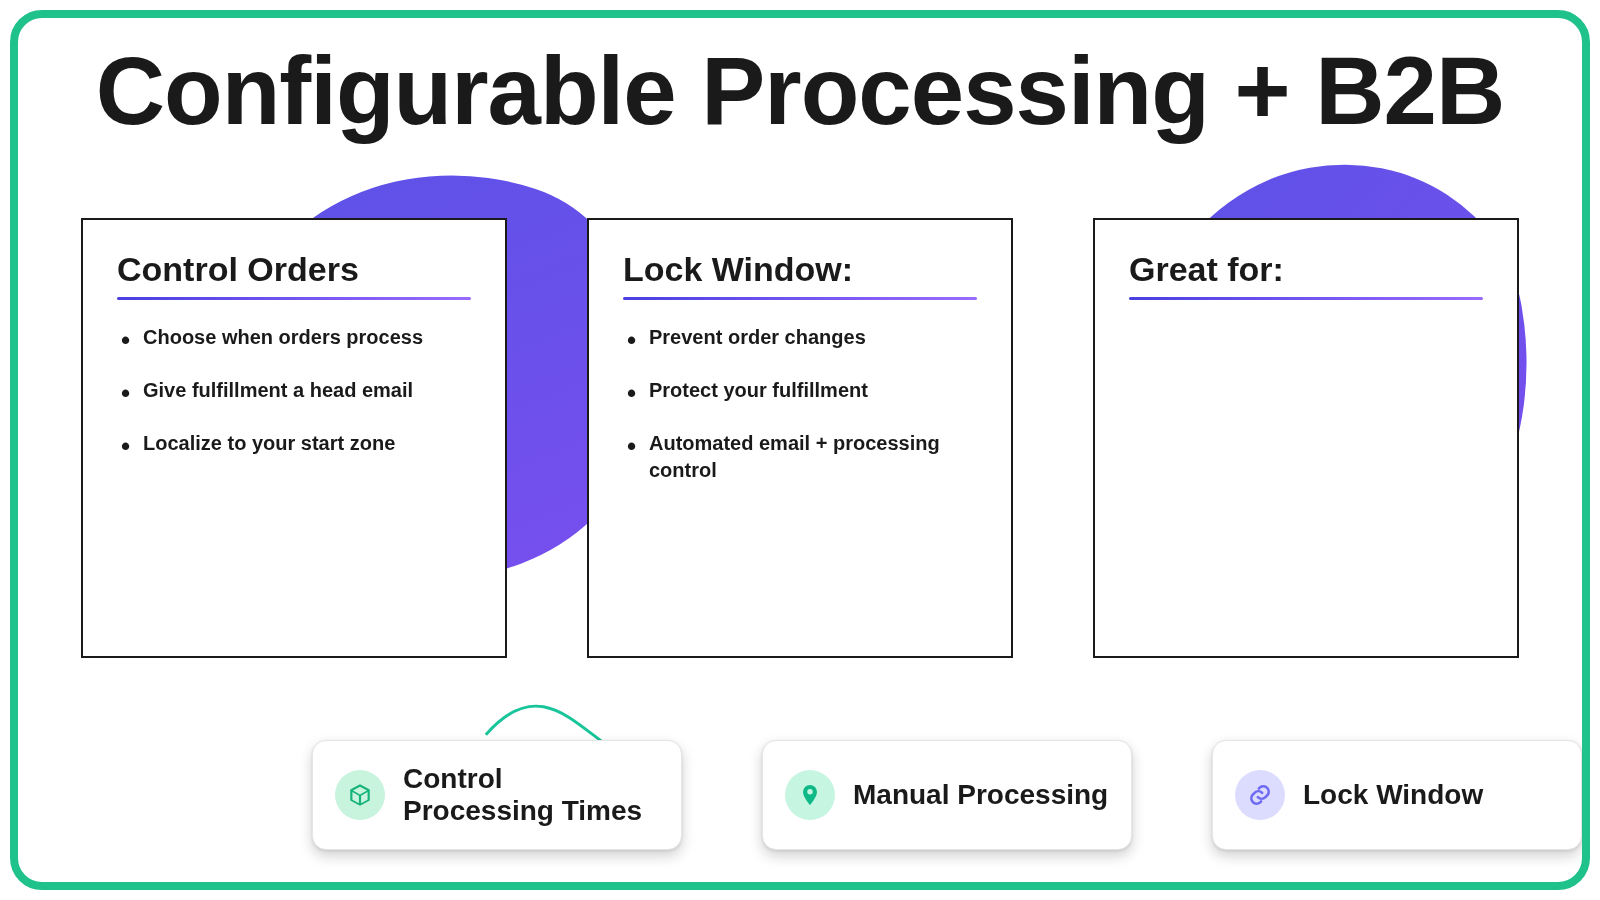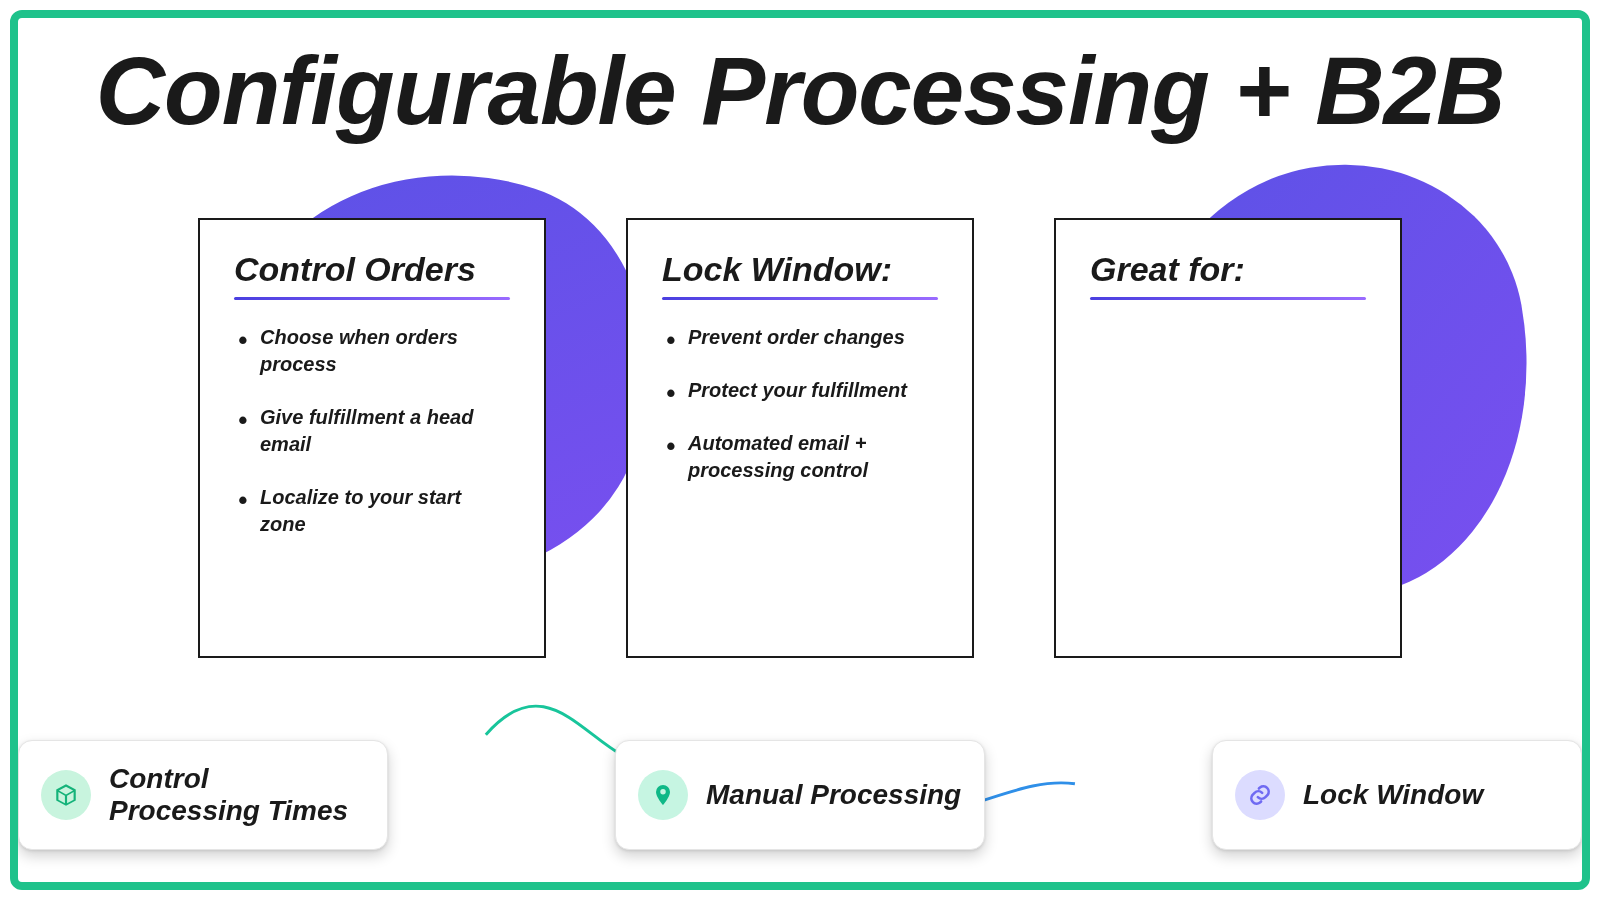--- a/index.html
+++ b/index.html
@@ -8,24 +8,23 @@
     font-family: -apple-system, BlinkMacSystemFont, "Segoe UI", Helvetica, Arial, sans-serif;
     background: #fff;
     position: relative;
     overflow: hidden;
   }
 
   .frame {
     position: absolute;
     inset: 10px;
     border: 8px solid #1fc28b;
-    border-radius: 12px;
+    border-radius: 32px;
     background: #fff;
     overflow: hidden;
-    font-style: italic;
   }
 
   .title {
     position: absolute;
     top: 18px;
     left: 0; right: 0;
     text-align: center;
     font-size: 96px;
     font-weight: 700;
     letter-spacing: -1px;
@@ -55,21 +54,21 @@
   .cards {
     position: absolute;
     top: 200px;
     left: 0; right: 0;
     display: flex;
     justify-content: center;
     gap: 80px;
     z-index: 2;
   }
   .card {
-    width: 348px;
+    width: 426px;
     min-height: 440px;
     background: #fff;
     border: 2px solid #1a1a1a;
     padding: 30px 34px 28px 34px;
   }
   .card h2 {
     font-size: 34px;
     font-weight: 700;
     color: #1a1a1a;
     margin-bottom: 8px;
@@ -111,21 +110,21 @@
     z-index: 1;
     pointer-events: none;
   }
 
   
   .pills {
     position: absolute;
     left: 0; right: 0;
     bottom: 32px;
     display: flex;
-    justify-content: space-between;
+    justify-content: flex-end;
     gap: 80px;
     z-index: 2;
   }
   .pill {
     width: 370px;
     height: 110px;
     background: #fff;
     border: 1px solid #e5e5e5;
     border-radius: 14px;
     box-shadow: 0 6px 14px rgba(0,0,0,0.18), 0 1px 3px rgba(0,0,0,0.10);

